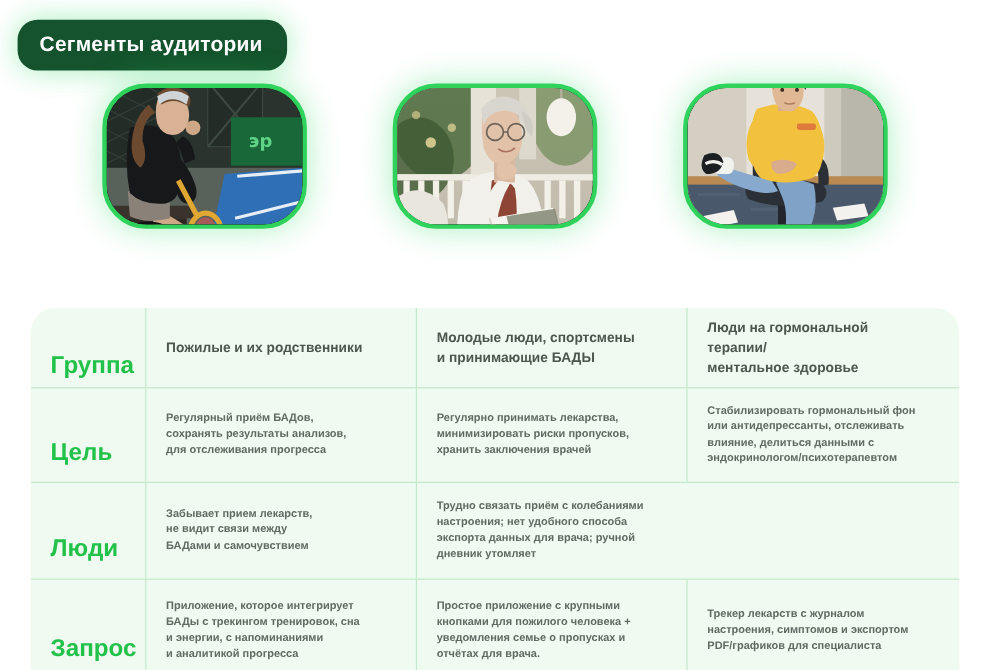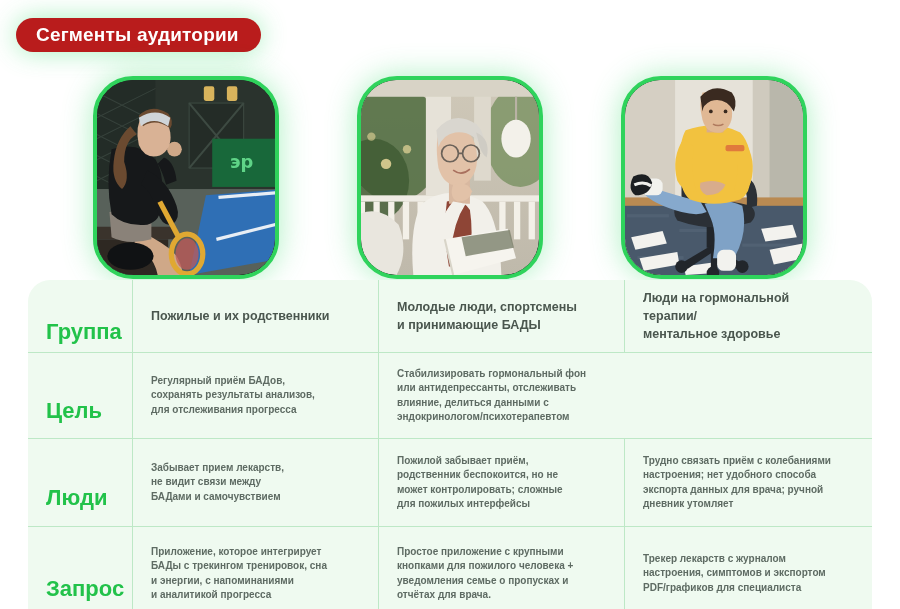--- a/index.html
+++ b/index.html
@@ -14,23 +14,23 @@
     background: #ffffff;
     font-family: "Liberation Sans", "DejaVu Sans", sans-serif;
     position: relative;
   }
 
   
   .title-pill {
     position: absolute;
     left: 16px;
     top: 18px;
-    height: 34px;
+    height: 46px;
     padding: 0 22px 0 20px;
-    background: #b91c1c;
+    background: #14532d;
     border-radius: 18px;
     display: flex;
     align-items: center;
     box-shadow: 0 0 26px rgba(60, 220, 110, 0.45);
   }
   .title-pill .title-text {
     color: #ffffff;
     font-size: 19px;
     font-weight: bold;
     letter-spacing: 0.2px;
@@ -43,21 +43,21 @@
     left: 0;
     top: 76px;
     width: 900px;
     height: 186px;
     display: flex;
     justify-content: center;
     gap: 78px;
   }
   .photo-card {
     width: 186px;
-    height: 203px;
+    height: 132px;
     border-radius: 40px;
     border: 4px solid #2FD35C;
     overflow: hidden;
     position: relative;
     box-shadow: 0 0 30px rgba(60, 220, 110, 0.42);
     background: #1d2a20;
   }
   .photo-inner {
     position: absolute;
     inset: 0;
@@ -370,43 +370,42 @@
 
   <div class="t-row r-goal">
     <div class="t-cell c-label">
       <span class="row-label">Цель</span>
     </div>
     <div class="t-cell c-1">
       <span class="cell-text">Регулярный приём БАДов,
 сохранять результаты анализов,
 для отслеживания прогресса</span>
     </div>
+    <div class="t-cell c-2">
+      <span class="cell-text">Регулярно принимать лекарства,
+минимизировать риски пропусков,
+хранить заключения врачей</span>
+    </div>
     <div class="t-cell c-3">
       <span class="cell-text">Стабилизировать гормональный фон
 или антидепрессанты, отслеживать
 влияние, делиться данными с
 эндокринологом/психотерапевтом</span>
     </div>
   </div>
 
   <div class="t-row r-pain">
     <div class="t-cell c-label">
       <span class="row-label">Люди</span>
     </div>
     <div class="t-cell c-1">
       <span class="cell-text">Забывает прием лекарств,
 не видит связи между
 БАДами и самочувствием</span>
     </div>
-    <div class="t-cell c-2">
-      <span class="cell-text">Пожилой забывает приём,
-родственник беспокоится, но не
-может контролировать; сложные
-для пожилых интерфейсы</span>
-    </div>
     <div class="t-cell c-3">
       <span class="cell-text">Трудно связать приём с колебаниями
 настроения; нет удобного способа
 экспорта данных для врача; ручной
 дневник утомляет</span>
     </div>
   </div>
 
   <div class="t-row r-req">
     <div class="t-cell c-label">

